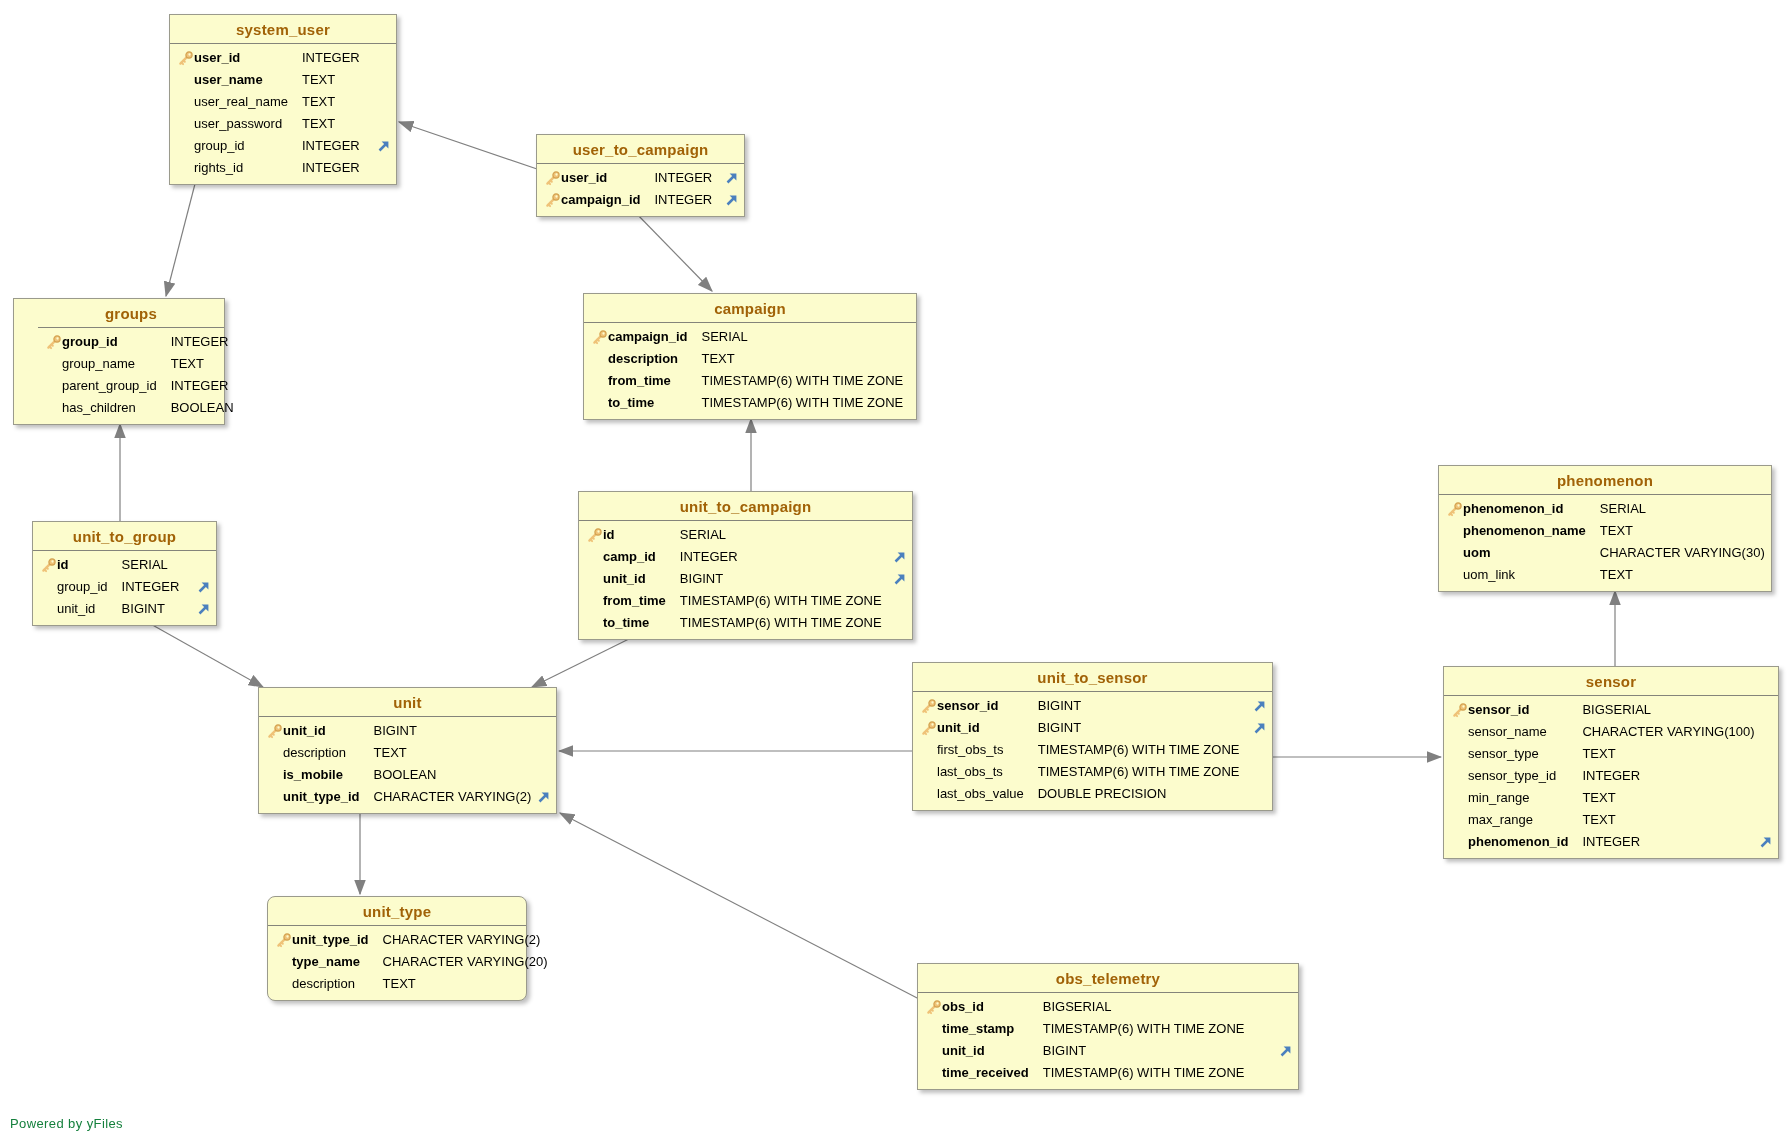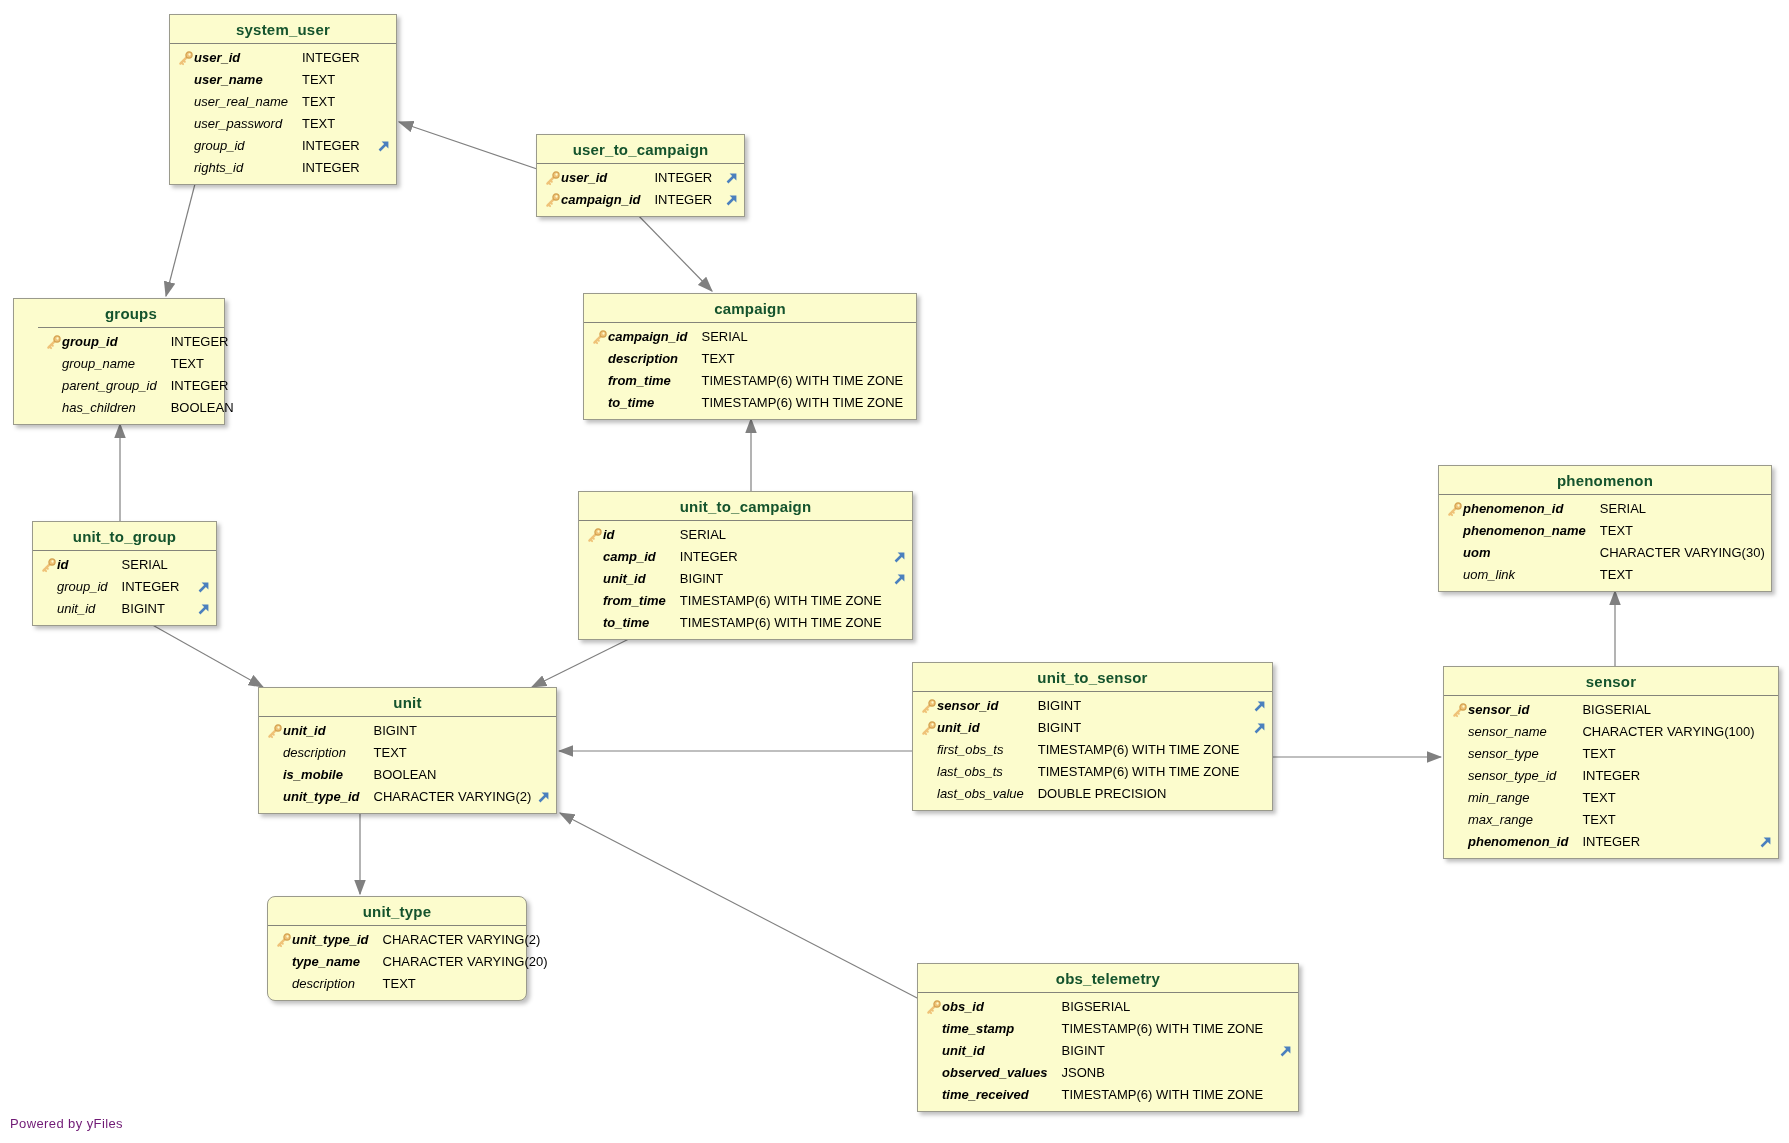--- a/index.html
+++ b/index.html
@@ -8,38 +8,38 @@
     font-family:"Liberation Sans","DejaVu Sans",sans-serif;background:#ffffff;
   }
   #edges-layer{position:absolute;left:0;top:0;width:1789px;height:1143px;}
   #tables-layer{position:absolute;left:0;top:0;width:100%;height:100%;}
   .edge{stroke:#808080;stroke-width:1.2;fill:none;}
   .table{
     position:absolute;background:#FCFCCD;border:1px solid #9a9a8c;
     box-shadow:3px 3px 4px rgba(0,0,0,0.25);box-sizing:border-box;
   }
   .t-header{
-    font-weight:bold;font-size:15px;color:#14532d;text-align:center;
+    font-weight:bold;font-size:15px;color:#a16207;text-align:center;
     padding:6px 4px 5px 4px;border-bottom:1px solid #84847a;letter-spacing:.2px;
   }
   .t-body{padding:3px 0 5px 0;}
   .t-rows{display:table;width:100%;}
   .t-row{display:table-row;}
   .t-row > span{
     display:table-cell;vertical-align:middle;font-size:13px;line-height:22px;
     white-space:nowrap;color:#000;
   }
   .c-key{width:30px;padding-left:7px;}
   .c-key svg,.c-fk svg{vertical-align:middle;}
-  .c-name{padding-right:14px;font-style:italic;}
+  .c-name{padding-right:14px;}
   .c-name.bold{font-weight:bold;}
   .c-type{width:100%;}
   .c-fk{padding-right:6px;text-align:right;}
   .watermark{
-    position:absolute;left:10px;top:1116px;font-size:13px;color:#701a75;
+    position:absolute;left:10px;top:1116px;font-size:13px;color:#15803d;
     letter-spacing:.4px;cursor:pointer;
   }
 </style>
 </head>
 <body>
 
 <div id="diagram">
   <svg id="edges-layer" xmlns="http://www.w3.org/2000/svg">
     <defs>
       <marker id="arrow" viewBox="0 0 12 9" refX="11" refY="4.5" markerWidth="13" markerHeight="10" orient="auto">
@@ -544,26 +544,20 @@
             <div class="t-row">
               <span class="c-key"></span>
               <span class="c-name bold">unit_id</span>
               <span class="c-type">BIGINT</span>
               <span class="c-fk"><svg width="14" height="14" viewBox="0 0 14 14">
                   <path d="M5.6 1.6 H12.4 V8.4 L9.9 5.9 L4.4 11.4 L2.6 9.6 L8.1 4.1 Z" fill="#4B80BE"></path>
                 </svg></span>
             </div>
             <div class="t-row">
               <span class="c-key"></span>
-              <span class="c-name bold">observed_values</span>
-              <span class="c-type">JSONB</span>
-              <span class="c-fk"></span>
-            </div>
-            <div class="t-row">
-              <span class="c-key"></span>
               <span class="c-name bold">time_received</span>
               <span class="c-type">TIMESTAMP(6) WITH TIME ZONE</span>
               <span class="c-fk"></span>
             </div>
           </div>
         </div>
       </div>
     </div>
   <div class="watermark">Powered by yFiles</div>
 </div>

